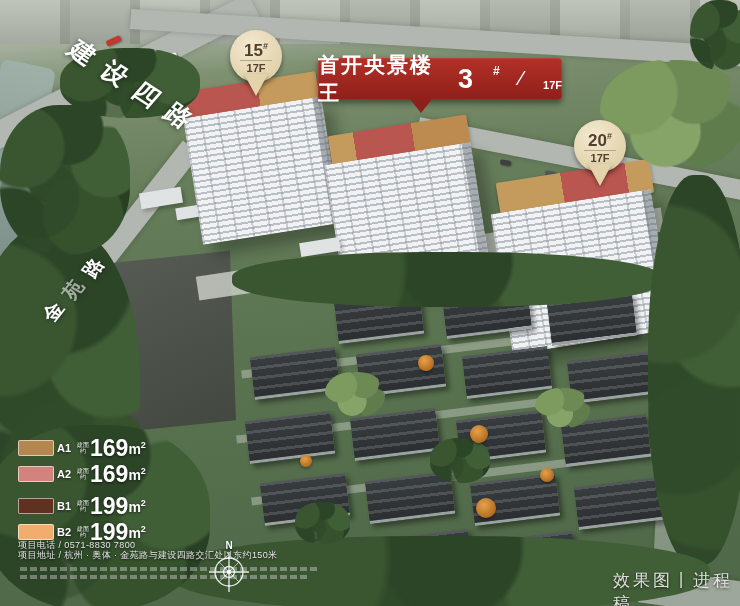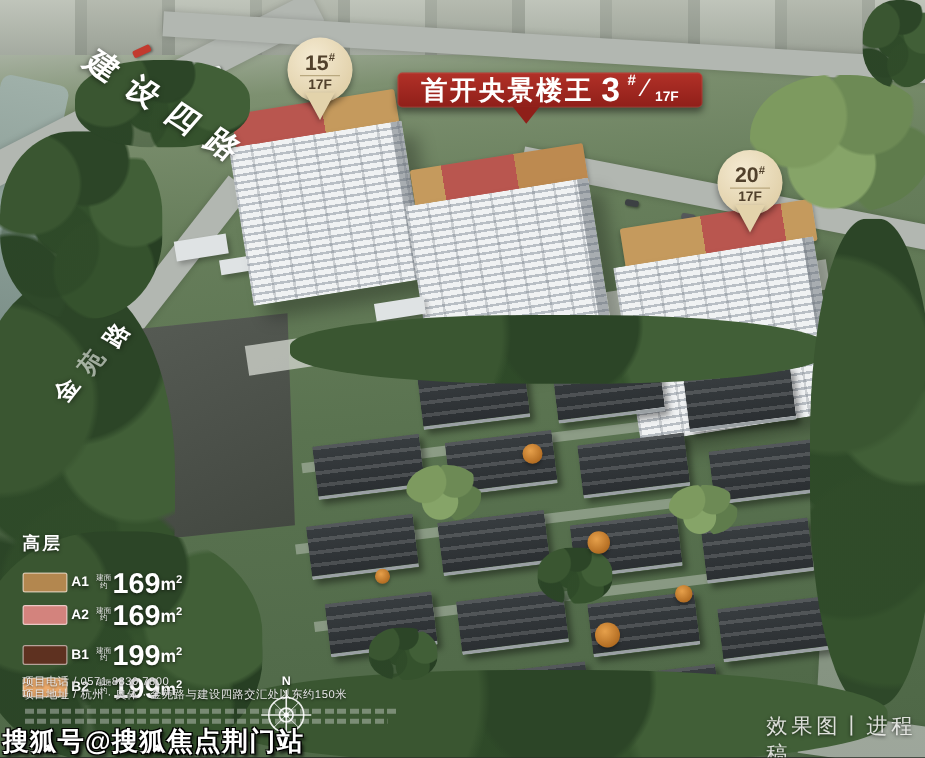--- a/index.html
+++ b/index.html
@@ -51,24 +51,24 @@
     box-shadow:2px 3px 4px rgba(0,0,0,.25);}
   
   .villa{position:absolute;width:86px;height:40px;transform:rotate(-7deg);
     background:
       repeating-linear-gradient(180deg,rgba(255,255,255,.14) 0 3px,rgba(0,0,0,0) 3px 10px),
       linear-gradient(#383d40,#2b2f32);
     border-bottom:3px solid #9aa0a3;border-radius:1px;
     box-shadow:3px 4px 5px rgba(0,0,0,.4);}
   .car{position:absolute;border-radius:2px;box-shadow:1px 1px 2px rgba(0,0,0,.4);}
   
-  .banner{left:318px;top:58px;width:244px;height:28px;z-index:20;
+  .banner{left:318px;top:58px;width:244px;height:42px;z-index:20;
     background:linear-gradient(180deg,#b23128,#8f1f19);
     border-radius:4px;box-shadow:0 3px 6px rgba(0,0,0,.45), inset 0 0 0 1px rgba(255,255,255,.08);
-    display:flex;align-items:center;justify-content:center;gap:6px;color:#fff;}
+    display:flex;align-items:center;justify-content:center;gap:20px;color:#fff;}
   .banner:after{content:"";position:absolute;left:92px;bottom:-13px;
     border-left:11px solid transparent;border-right:11px solid transparent;border-top:14px solid #8f1f19;}
   .banner .ttl{font-size:21px;font-weight:bold;letter-spacing:2px;}
   .banner .num{font-size:27px;font-weight:bold;}
   .banner .sup{font-size:12px;font-weight:bold;transform:translateY(-8px);display:inline-block;}
   .banner .slash{font-size:20px;transform:translateY(-1px);display:inline-block;}
   .banner .flr{font-size:11px;font-weight:bold;transform:translateY(6px);display:inline-block;}
   .pin{position:absolute;width:56px;text-align:left;z-index:20;color:#51412c;}
   .pin .bubble{width:52px;height:52px;margin:0 auto;border-radius:50%;
     background:radial-gradient(circle at 40% 32%,#f4ead2,#e0cfa7 80%);
@@ -216,21 +216,20 @@
   <div class="pin" style="left:572px;top:120px;">
     <div class="bubble">
       <div class="num"><span>20</span><sup>#</sup></div>
       <div class="div"></div>
       <div class="flr">17F</div>
     </div>
     <div class="tail"></div>
   </div>
 
   <div class="abs legend">
-    <div class="ltitle">高层</div>
     <div class="lrow first">
       <span class="lswatch" style="background-color: rgb(179, 135, 79);"></span>
       <span class="lcode">A1</span>
       <span class="lprefix">
           <span>建面</span>
           <span>约</span>
         </span>
       <span class="lval">169</span>
       <span class="lunit"><span>m</span><sup>2</sup></span>
     </div>
@@ -282,15 +281,14 @@
         <line x1="23" y1="1" x2="23" y2="41"></line>
         <line x1="3" y1="21" x2="43" y2="21"></line>
         <line x1="13" y1="11" x2="33" y2="31" stroke-width="0.7"></line>
         <line x1="33" y1="11" x2="13" y2="31" stroke-width="0.7"></line>
       </g>
       <circle cx="23" cy="21" r="2.2" fill="#ffffff" fill-opacity="0.9"></circle>
     </svg>
   </div>
 
   <div class="abs caption">效果图丨进程稿</div>
-  <div class="abs watermark">搜狐号@搜狐焦点荆门站</div>
 
 </div>
 
 </body></html>

